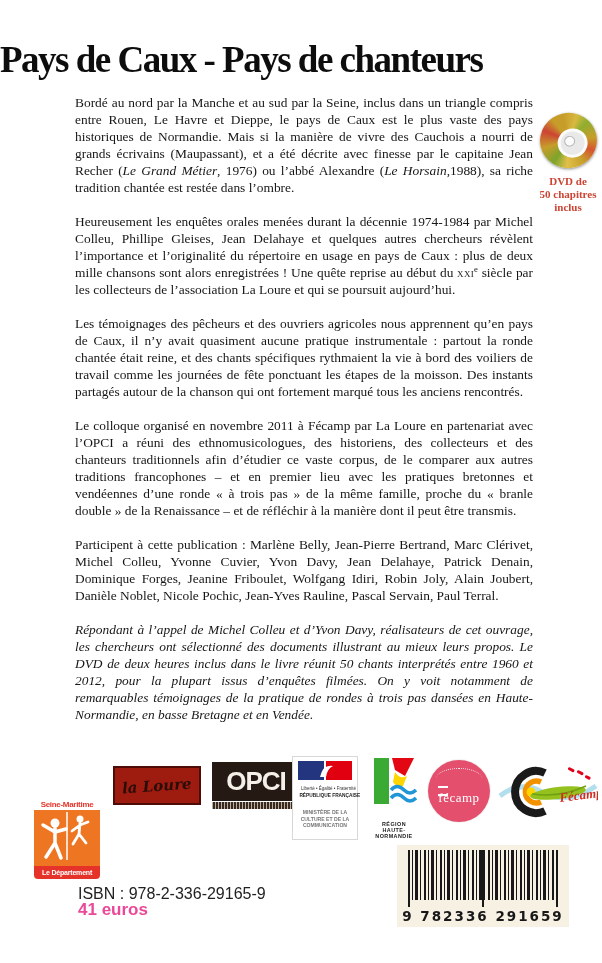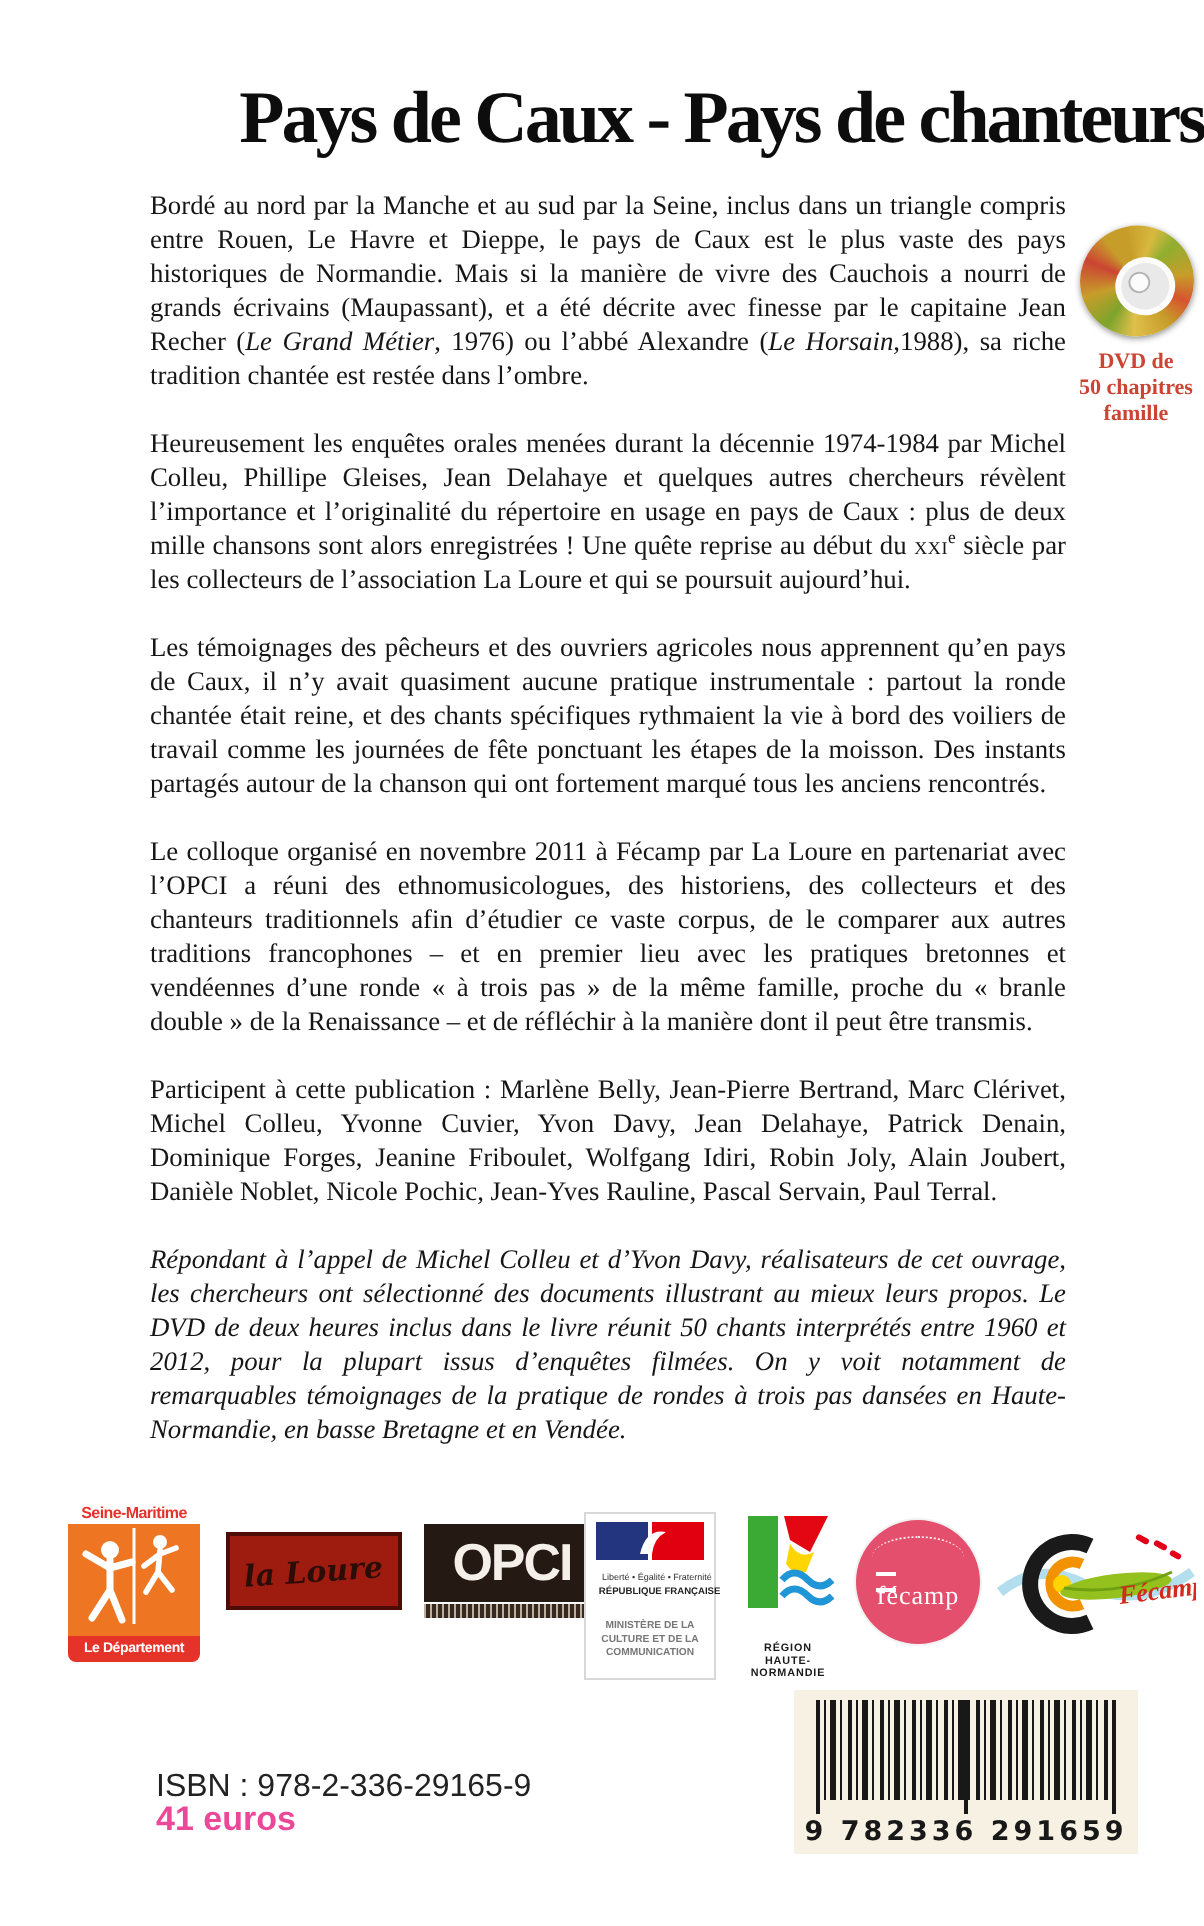--- a/index.html
+++ b/index.html
@@ -1,20 +1,20 @@
 <!DOCTYPE html>
 <html><head>
 <meta charset="utf-8">
 <style>
   html,body{margin:0;padding:0;background:#888;}
   .page{position:relative;width:602px;height:963px;background:#ffffff;overflow:hidden;
         font-family:"Liberation Serif",serif;color:#141414;margin:0 auto;}
 
   
-  .title{position:absolute;top:38px;left:0;width:100%;text-align:right;
+  .title{position:absolute;top:38px;left:0;width:100%;text-align:left;
          font-size:37px;font-weight:bold;letter-spacing:-1.5px;color:#0d0d0d;}
 
   
   .body-text{position:absolute;left:75px;top:94px;width:458px;
              font-size:13.4px;line-height:17px;text-align:justify;color:#161616;}
   .body-text p{margin:0 0 17px 0;}
   .body-text p.italic{font-style:italic;}
   .it{font-style:italic;margin-top:10px;}
   .sc{font-variant:small-caps;letter-spacing:.3px;}
   .sup{vertical-align:super;font-size:.65em;line-height:0;}
@@ -108,37 +108,37 @@
 
 <div class="page">
 
   <div class="title">Pays de Caux - Pays de chanteurs</div>
 
   <div class="dvd">
     <div class="disc"></div>
     <div class="dvd-label" style="color: rgb(204, 68, 51); font-family: Liberation Serif, serif;">
       <div>DVD de</div>
       <div>50 chapitres</div>
-      <div>famille</div>
+      <div>inclus</div>
     </div>
   </div>
 
   <div class="body-text">
     <p><span>Bordé au nord par la Manche et au sud par la Seine, inclus dans un triangle compris entre Rouen, Le Havre et Dieppe, le pays de Caux est le plus vaste des pays historiques de Normandie. Mais si la manière de vivre des Cauchois a nourri de grands écrivains (Maupassant), et a été décrite avec finesse par le capitaine Jean Recher (</span><span class="it">Le Grand Métier</span><span>, 1976) ou l’abbé Alexandre (</span><span class="it">Le Horsain</span><span>,1988), sa riche tradition chantée est restée dans l’ombre.</span></p>
     <p><span>Heureusement les enquêtes orales menées durant la décennie 1974-1984 par Michel Colleu, Phillipe Gleises, Jean Delahaye et quelques autres chercheurs révèlent l’importance et l’originalité du répertoire en usage en pays de Caux : plus de deux mille chansons sont alors enregistrées ! Une quête reprise au début du </span><span class="sc">xxi</span><span class="sup">e</span><span> siècle par les collecteurs de l’association La Loure et qui se poursuit aujourd’hui.</span></p>
     <p><span>Les témoignages des pêcheurs et des ouvriers agricoles nous apprennent qu’en pays de Caux, il n’y avait quasiment aucune pratique instrumentale : partout la ronde chantée était reine, et des chants spécifiques rythmaient la vie à bord des voiliers de travail comme les journées de fête ponctuant les étapes de la moisson. Des instants partagés autour de la chanson qui ont fortement marqué tous les anciens rencontrés.</span></p>
     <p><span>Le colloque organisé en novembre 2011 à Fécamp par La Loure en partenariat avec l’OPCI a réuni des ethnomusicologues, des historiens, des collecteurs et des chanteurs traditionnels afin d’étudier ce vaste corpus, de le comparer aux autres traditions francophones – et en premier lieu avec les pratiques bretonnes et vendéennes d’une ronde « à trois pas » de la même famille, proche du « branle double » de la Renaissance – et de réfléchir à la manière dont il peut être transmis.</span></p>
     <p><span>Participent à cette publication : Marlène Belly, Jean-Pierre Bertrand, Marc Clérivet, Michel Colleu, Yvonne Cuvier, Yvon Davy, Jean Delahaye, Patrick Denain, Dominique Forges, Jeanine Friboulet, Wolfgang Idiri, Robin Joly, Alain Joubert, Danièle Noblet, Nicole Pochic, Jean-Yves Rauline, Pascal Servain, Paul Terral.</span></p>
     <p class="italic"><span>Répondant à l’appel de Michel Colleu et d’Yvon Davy, réalisateurs de cet ouvrage, les chercheurs ont sélectionné des documents illustrant au mieux leurs propos. Le DVD de deux heures inclus dans le livre réunit 50 chants interprétés entre 1960 et 2012, pour la plupart issus d’enquêtes filmées. On y voit notamment de remarquables témoignages de la pratique de rondes à trois pas dansées en Haute-Normandie, en basse Bretagne et en Vendée.</span></p>
   </div>
 
   <div class="logos">
 
     <div class="logo sm">
-      <div class="sm-title" style="color: rgb(230, 51, 42);">Seine-Maritime</div>
+      <div class="sm-title" style="color: rgb(230, 51, 42); margin-top: 48px;">Seine-Maritime</div>
       <div class="sm-block" style="background: rgb(238, 118, 35);">
         <svg width="66" height="56" viewBox="0 0 66 56">
           <line x1="33" y1="2" x2="33" y2="50" stroke="#ffffff" stroke-width="1.5"></line>
           <circle cx="21" cy="13" r="4.5" fill="#fff"></circle>
           <path d="M21 18 L21 33 M21 22 L9 15 M21 22 L32 19 M21 33 L12 47 M21 33 L27 48" stroke="#fff" stroke-width="3.5" fill="none" stroke-linecap="round"></path>
           <circle cx="46" cy="9" r="3.5" fill="#fff"></circle>
           <path d="M46 13 L45 24 M46 15 L38 21 M46 15 L54 12 M45 24 L39 34 M45 24 L52 33" stroke="#fff" stroke-width="2.8" fill="none" stroke-linecap="round"></path>
         </svg>
       </div>
       <div class="sm-band" style="background: rgb(230, 51, 42);">Le Département</div>

